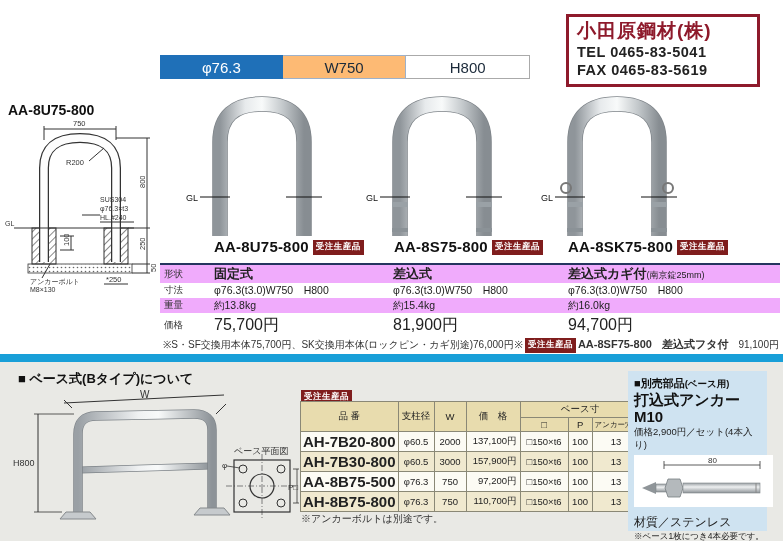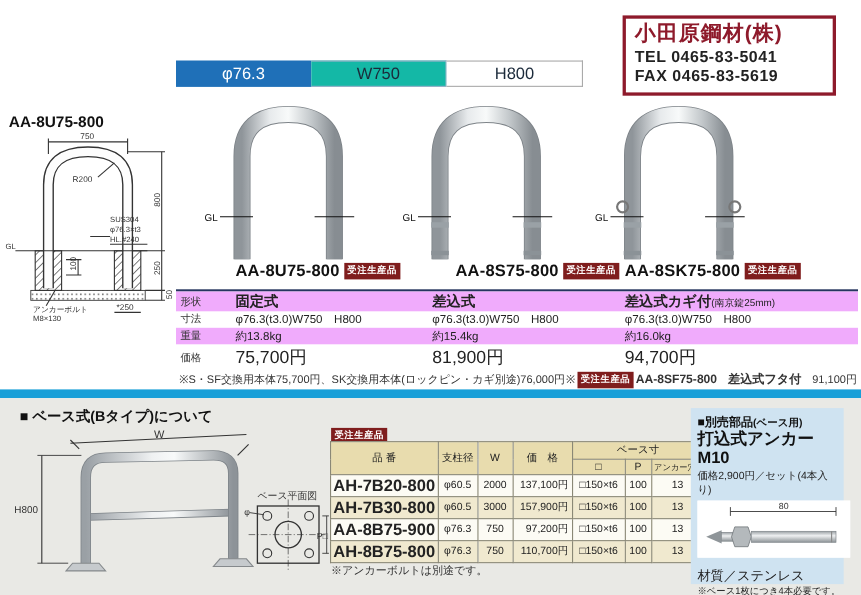--- a/index.html
+++ b/index.html
@@ -8,35 +8,35 @@
 
   
   .company-box { position:absolute; left:566px; top:14px; width:194px; border:3px solid #8e1a2b; background:#fff; padding:3px 8px 5px 8px; }
   .company-name { color:#8e1a2b; font-size:19px; font-weight:bold; letter-spacing:1px; line-height:1.2; }
   .company-line { color:#222; font-size:14.5px; font-weight:bold; line-height:1.25; letter-spacing:.5px; }
 
   
   .size-bar { position:absolute; left:160px; top:55px; width:370px; height:24px; display:flex; font-size:15px; }
   .size-seg { flex:1; display:flex; align-items:center; justify-content:center; }
   .seg-dia { background:#1f70b8; color:#fff; }
-  .seg-w  { background:#14b8a6; color:#1b2a3a; border:1px solid #9db1ca; border-left:none; }
+  .seg-w  { background:#fdba74; color:#1b2a3a; border:1px solid #9db1ca; border-left:none; }
   .seg-h  { background:#fff; color:#1b2a3a; border:1px solid #aaa; border-left:none; }
 
   
   .drawing-title { position:absolute; left:8px; top:102px; font-size:14px; font-weight:bold; color:#111; }
   .left-drawing { position:absolute; left:4px; top:118px; }
   .dwg { stroke:#333; fill:none; stroke-width:1; }
   .dim-text { font-size:7.5px; fill:#333; }
   .dwg-label { font-size:7px; fill:#333; }
 
   
   .product-photo { position:absolute; top:84px; }
   .p1 { left:182px; } .p2 { left:362px; } .p3 { left:537px; }
   .product-title { position:absolute; top:238px; white-space:nowrap; }
-  .t1 { left:214px; } .t2 { left:414px; } .t3 { left:568px; }
+  .t1 { left:214px; } .t2 { left:394px; } .t3 { left:568px; }
   .model-name { font-size:15px; font-weight:bold; color:#111; letter-spacing:.2px; }
   .badge { display:inline-block; background:#7f1d1d; color:#fff; font-size:8.5px; font-weight:bold; padding:1.5px 3px; margin-left:4px; vertical-align:3px; letter-spacing:.5px; }
 
   
   .spec-table { position:absolute; left:160px; top:263px; width:620px; border-top:2px solid #25355f; }
   .spec-row { display:grid; grid-template-columns:54px 179px 175px 212px; align-items:center; }
   .row-blue { background:#f0abfc; }
   .spec-label { font-size:9.5px; color:#333; padding-left:4px; }
   .spec-val { color:#222; }
   .r-shape { height:18px; } .r-shape .spec-val { font-size:13px; font-weight:bold; }
@@ -354,21 +354,21 @@
           <td class="c-model">AH-7B30-800</td>
           <td>φ60.5</td>
           <td>3000</td>
           <td class="c-price">157,900円</td>
           <td>□150×t6</td>
           <td>100</td>
           <td>13</td>
           <td>M10</td>
         </tr>
         <tr>
-          <td class="c-model">AA-8B75-900</td>
+          <td class="c-model">AA-8B75-500</td>
           <td>φ76.3</td>
           <td>750</td>
           <td class="c-price">97,200円</td>
           <td>□150×t6</td>
           <td>100</td>
           <td>13</td>
           <td>M10</td>
         </tr>
         <tr class="stripe">
           <td class="c-model">AH-8B75-800</td>

